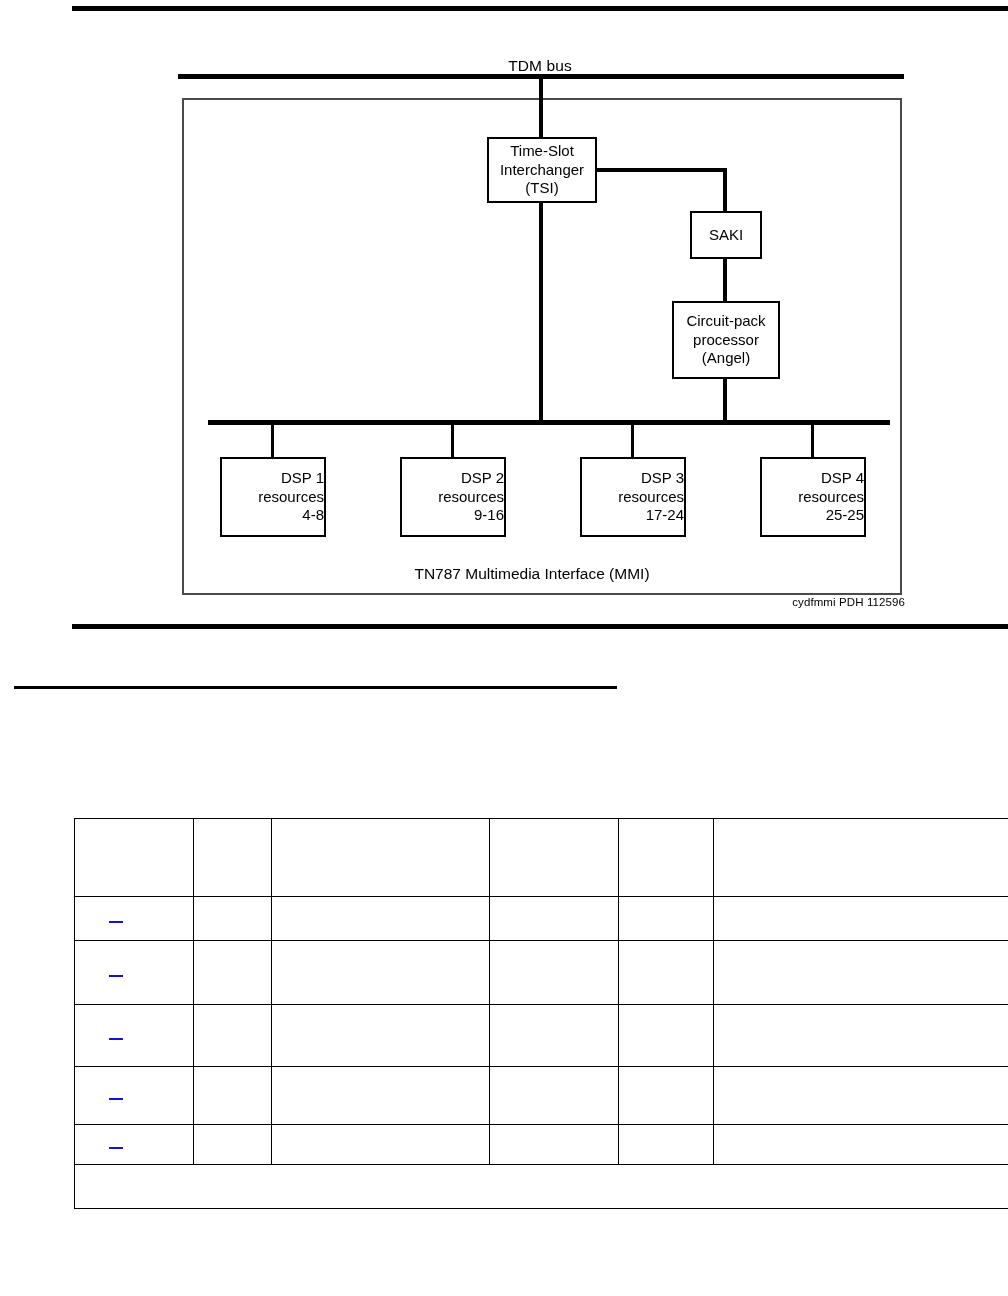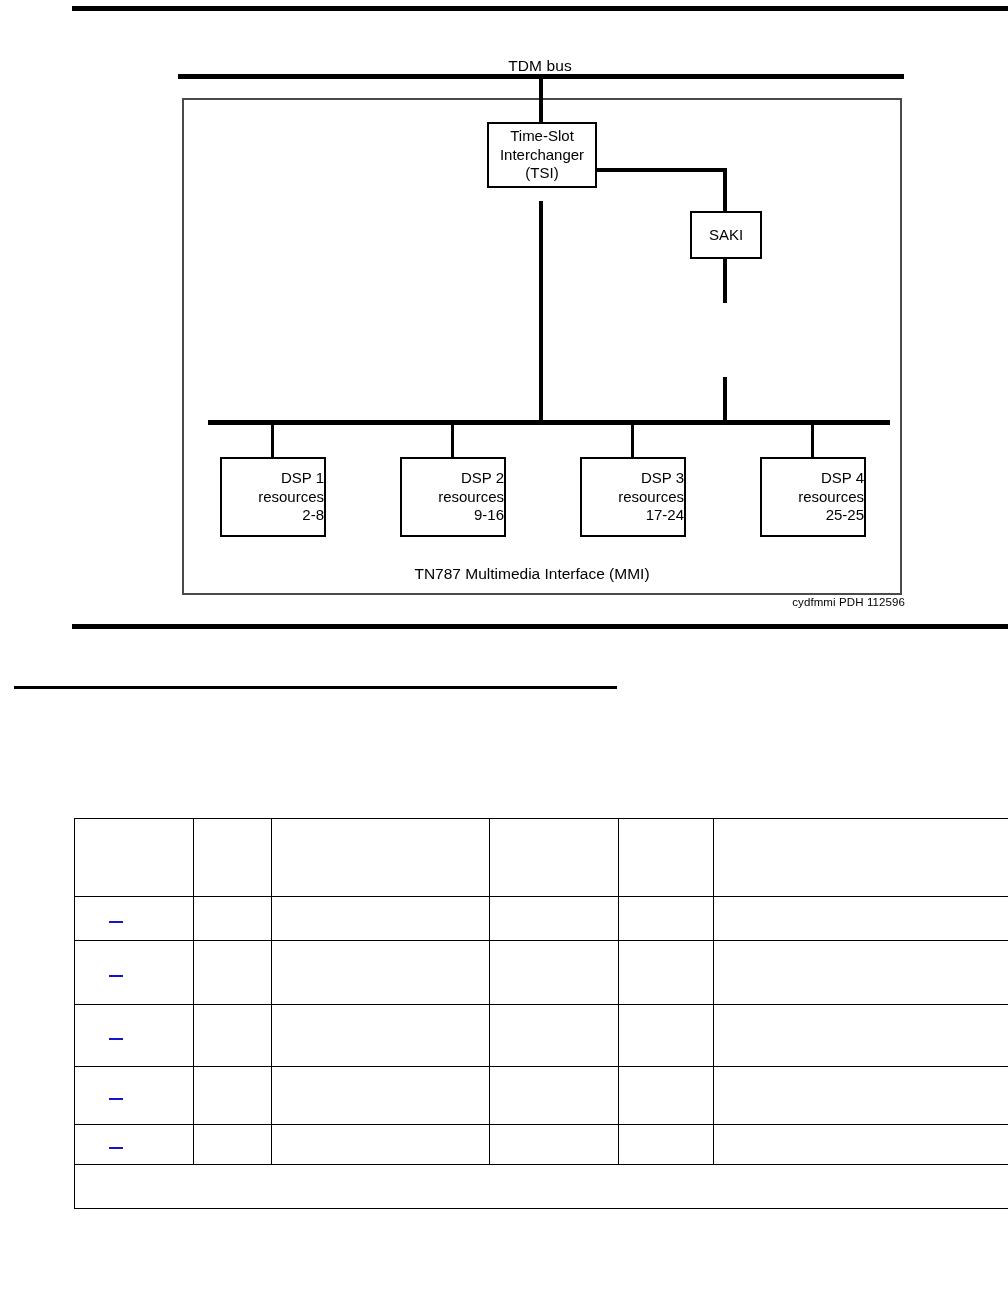--- a/index.html
+++ b/index.html
@@ -104,21 +104,21 @@
     flex-direction: column;
     align-items: center;
     justify-content: center;
     font-size: 15px;
     line-height: 18.5px;
     text-align: center;
     z-index: 3;
   }
   .node .ln { display: block; white-space: nowrap; }
 
-  #node-tsi   { left: 487px; top: 122px; width: 110px; height: 66px; }
+  #node-tsi   { left: 487px; top: 137px; width: 110px; height: 66px; }
   #node-saki  { left: 690px; top: 211px; width: 72px;  height: 48px; }
   #node-cpp   { left: 672px; top: 301px; width: 108px; height: 78px; }
 
   .dsp { width: 106px; height: 80px; top: 457px; align-items: flex-end; }
   #node-dsp1 { left: 220px; }
   #node-dsp2 { left: 400px; }
   #node-dsp3 { left: 580px; }
   #node-dsp4 { left: 760px; }
 
   
@@ -206,25 +206,30 @@
     <div class="node" id="node-tsi">
       <span class="ln">Time-Slot</span>
       <span class="ln">Interchanger</span>
       <span class="ln">(TSI)</span>
     </div>
 
     <div class="node" id="node-saki">
       <span class="ln">SAKI</span>
     </div>
 
+    <div class="node" id="node-cpp">
+      <span class="ln">Circuit-pack</span>
+      <span class="ln">processor</span>
+      <span class="ln">(Angel)</span>
+    </div>
 
     <div class="node dsp" id="node-dsp1">
       <span class="ln">DSP 1</span>
       <span class="ln">resources</span>
-      <span class="ln">2-8</span>
+      <span class="ln">4-8</span>
     </div>
 
     <div class="node dsp" id="node-dsp2">
       <span class="ln">DSP 2</span>
       <span class="ln">resources</span>
       <span class="ln">9-16</span>
     </div>
 
     <div class="node dsp" id="node-dsp3">
       <span class="ln">DSP 3</span>

